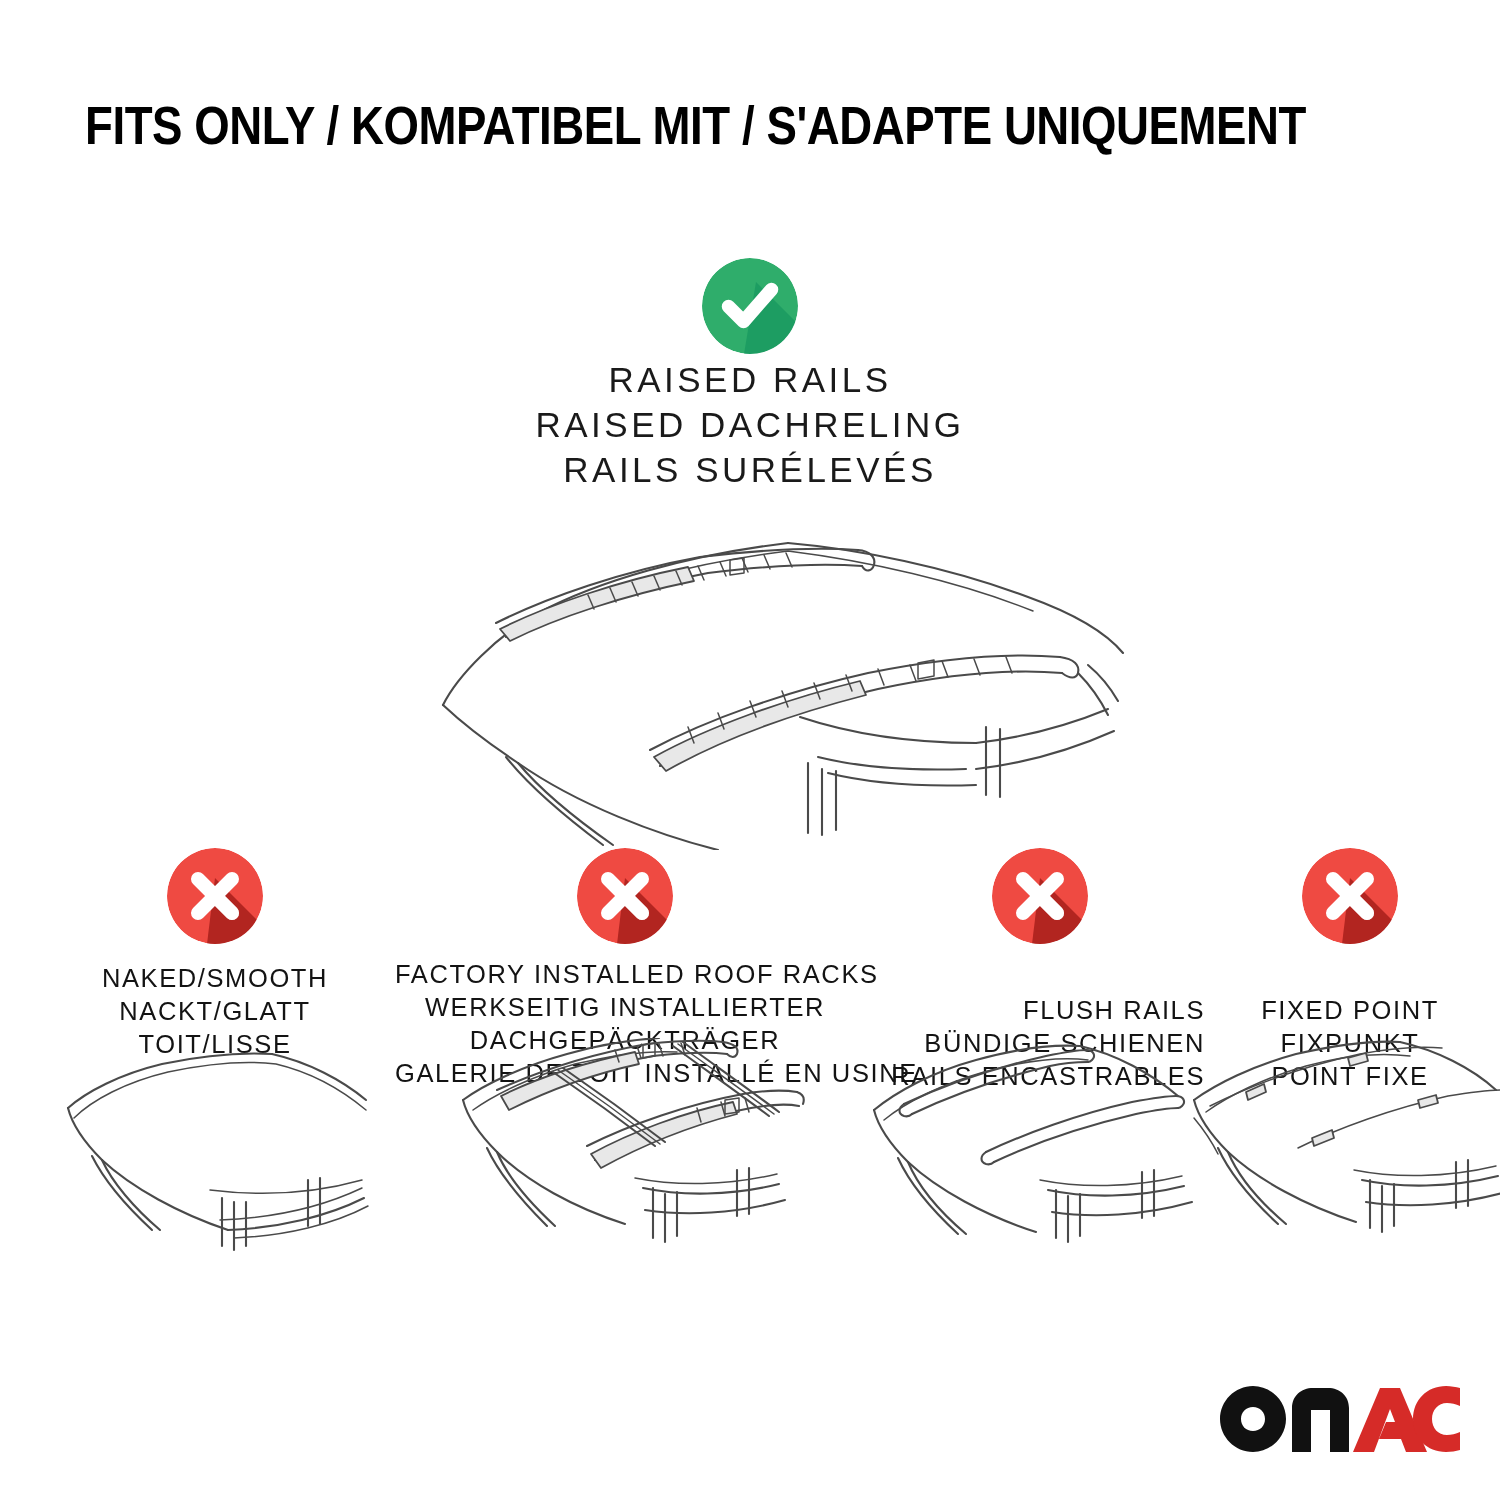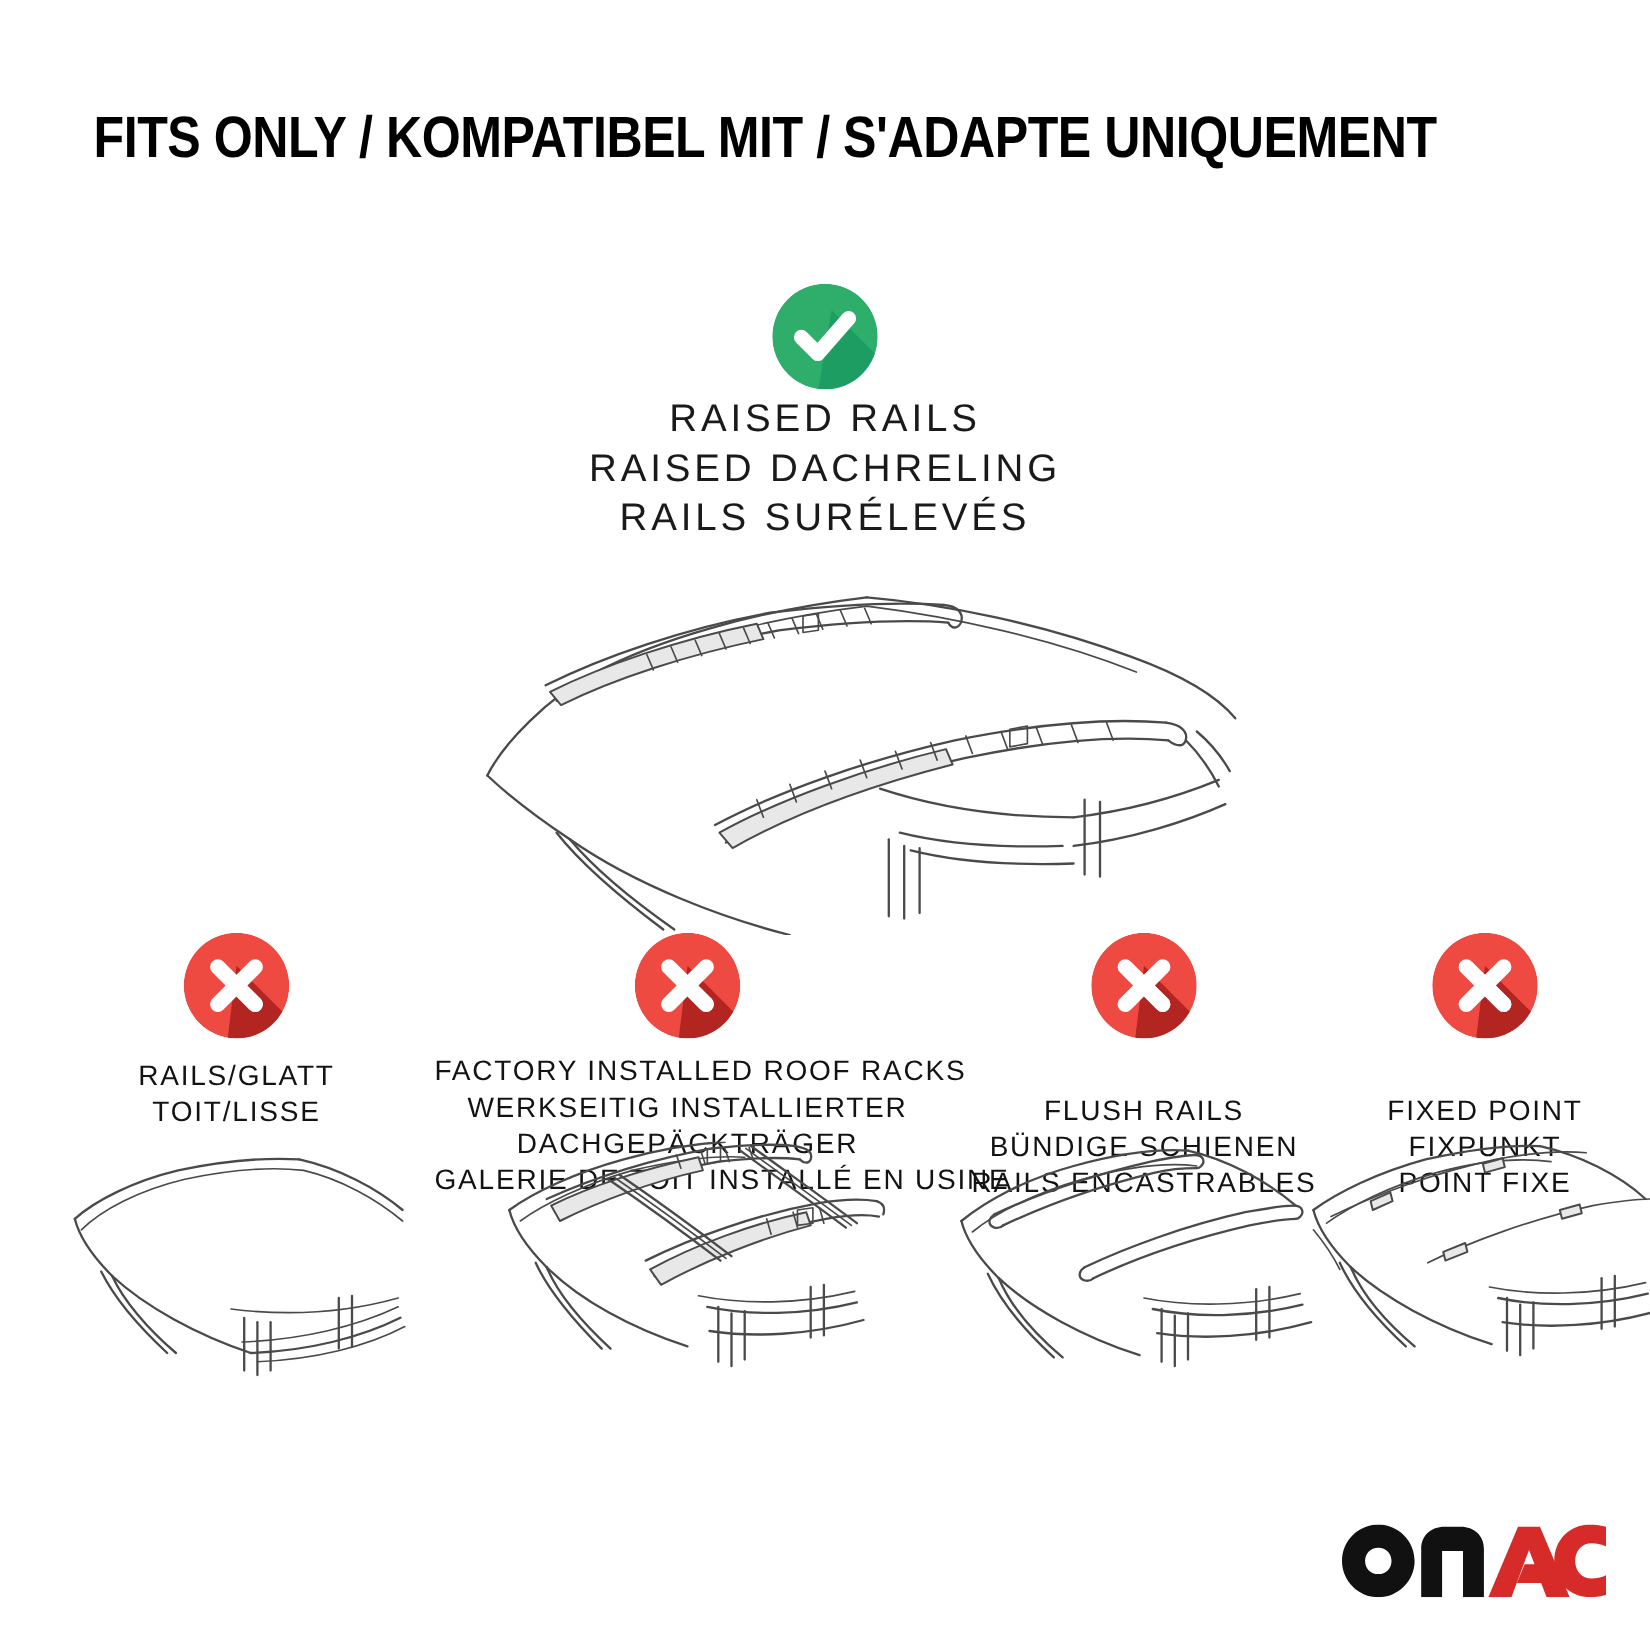--- a/index.html
+++ b/index.html
@@ -84,21 +84,21 @@
   }
 
   
   #col-0{left:55px;width:320px;}
   #col-1{left:395px;width:460px;}
   #col-2{left:875px;width:330px;}
   #col-3{left:1215px;width:270px;}
 
   #col-0 .bottom-label{margin-top:4px;}
   #col-1 .bottom-label{margin-top:0px;}
-  #col-2 .bottom-label{margin-top:36px;}
+  #col-2 .bottom-label{margin-top:36px;text-align:right;}
   #col-3 .bottom-label{margin-top:36px;}
 
   #ill-0{top:190px;width:330px;height:230px;}
   #ill-1{top:190px;width:360px;height:230px;}
   #ill-2{top:190px;width:360px;height:230px;}
   #ill-3{top:190px;width:340px;height:230px;}
 
   
   .logo{
     position:absolute;
@@ -214,21 +214,22 @@
         <svg width="96" height="96" viewBox="0 0 96 96" aria-hidden="true">
           <circle cx="48" cy="48" r="48" fill="#EF4A42"></circle>
           <path d="M48 30 L96 78 L96 96 L40 96 Z" fill="#9E1A16" opacity="0.75"></path>
           <path d="M31 31 L65 65" stroke="#FFFFFF" stroke-width="14" stroke-linecap="round"></path>
           <path d="M65 31 L31 65" stroke="#FFFFFF" stroke-width="14" stroke-linecap="round"></path>
           <path d="M48 48 L65 65" stroke="#FFFFFF" stroke-width="14" stroke-linecap="round" opacity="0.8"></path>
         </svg>
       </div>
     </div>
     <div class="bottom-label">
-      <div>RAILS/GLATT</div>
+      <div>NAKED/SMOOTH</div>
+      <div>NACKT/GLATT</div>
       <div>TOIT/LISSE</div>
     </div>
     <div class="col-illustration" id="ill-0">
       <svg class="sketch" width="330" height="230" viewBox="0 0 330 230" aria-hidden="true">
         <path d="M18 70 C36 54 70 36 112 26 C150 18 188 14 222 16"></path>
         <path d="M222 16 C258 24 292 42 316 62"></path>
         <path class="thin" d="M24 80 C42 62 76 44 118 34 C156 26 192 22 226 26 C260 34 292 52 316 72"></path>
         <path d="M18 70 C22 86 34 104 52 122"></path>
         <path d="M52 122 C82 150 130 176 178 192"></path>
         <path d="M52 122 C62 144 84 170 110 192"></path>

